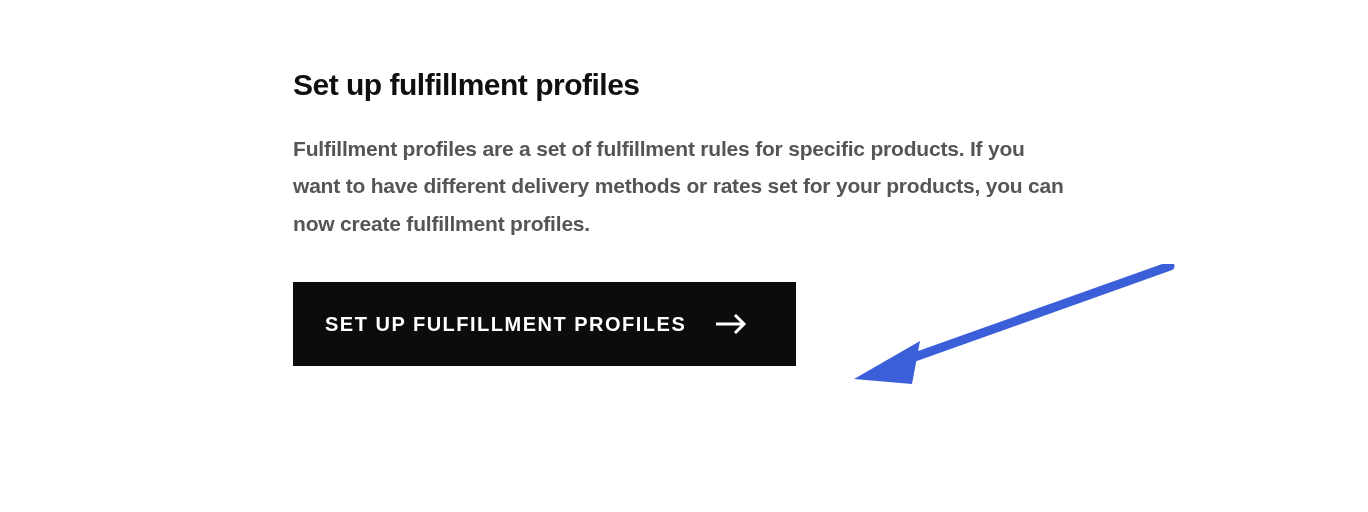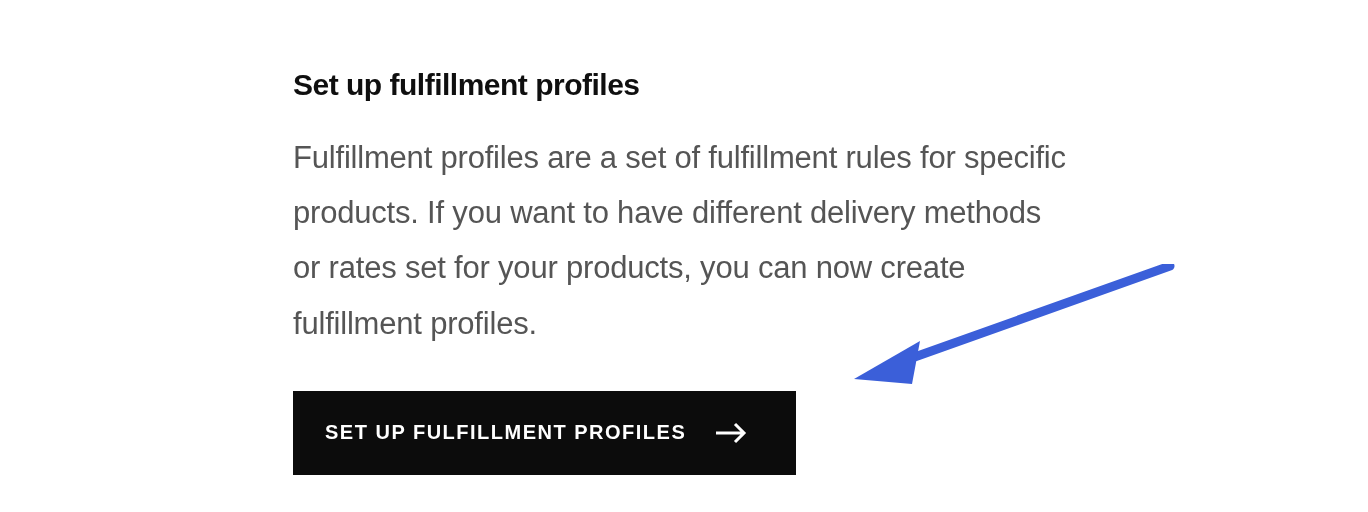--- a/index.html
+++ b/index.html
@@ -21,22 +21,22 @@
       width: 780px;
     }
     .heading {
       font-size: 30px;
       font-weight: 700;
       color: #0f0f0f;
       letter-spacing: -0.5px;
       margin-bottom: 28px;
     }
     .description {
-      font-size: 31px;
-      font-weight: 400;
+      font-size: 21px;
+      font-weight: 700;
       color: #555555;
       line-height: 1.78;
       margin-bottom: 40px;
       letter-spacing: -0.2px;
     }
     .cta-button {
       display: inline-flex;
       align-items: center;
       background: #0c0c0c;
       color: #ffffff;

